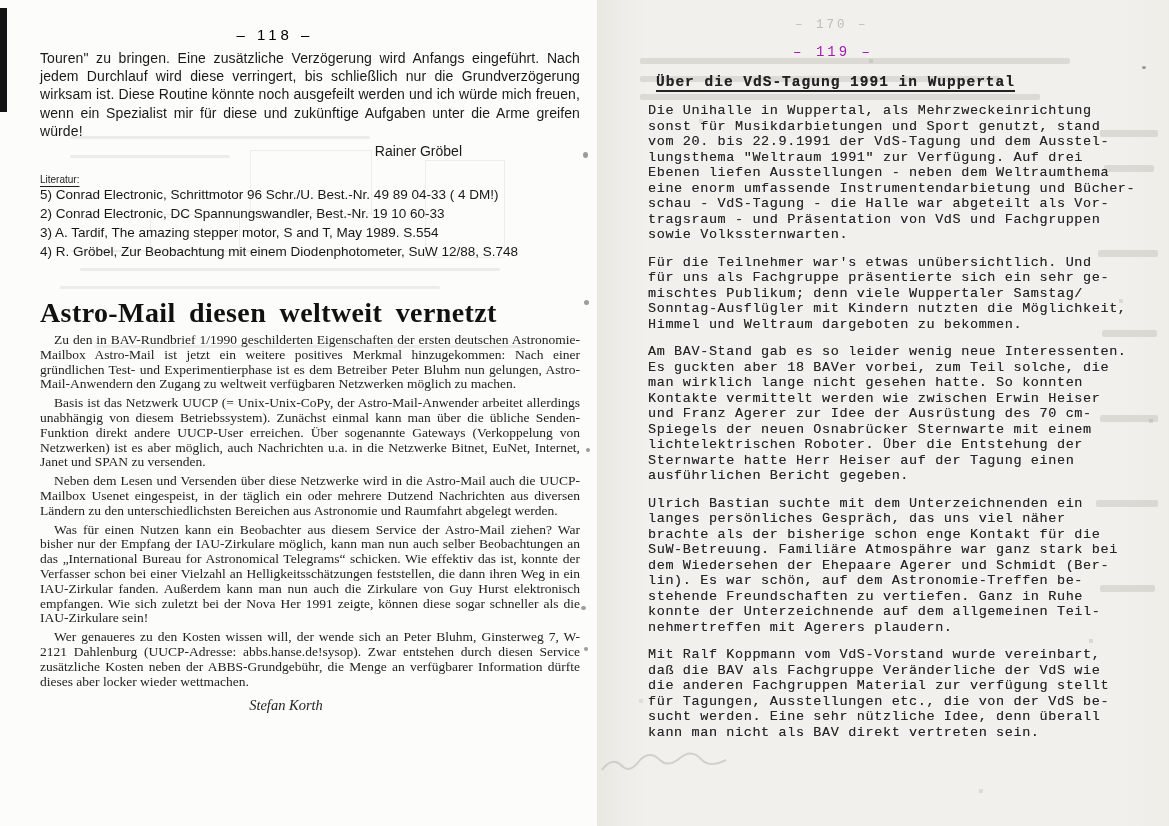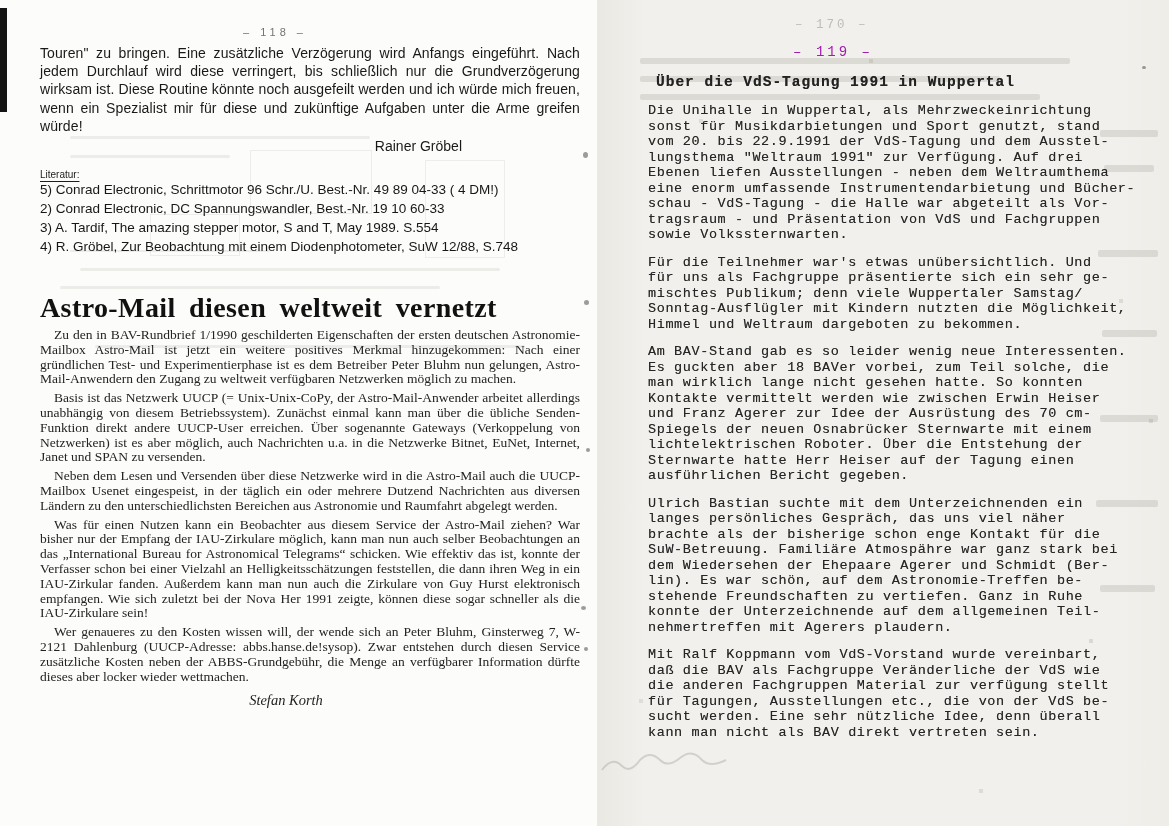--- a/index.html
+++ b/index.html
@@ -9,22 +9,22 @@
     font-family:"Liberation Sans",sans-serif;color:#1d1d1d;
   }
   
   .paper-right{
     position:absolute;left:597px;top:0;width:572px;height:826px;
     background:linear-gradient(90deg,#e9e8e3 0px,#f1f0ec 48px,#f1f0ec 520px,#eeede8 572px);
   }
   
   .page-left{position:absolute;left:40px;top:26px;width:540px;}
   .pageno-left{
-    width:470px;text-align:center;font-size:11px;letter-spacing:4px;
-    font-family:"Liberation Sans",sans-serif;color:#737373;
+    width:470px;text-align:center;font-size:15px;letter-spacing:4px;
+    font-family:"Liberation Sans",sans-serif;color:#000000;
   }
   .intro{
     margin:6px 0 0 0;text-align:justify;
     font-size:14px;line-height:18.2px;color:#191919;letter-spacing:.1px;
   }
   .sig-groebel{
     margin-top:3px;text-align:right;padding-right:118px;
     font-size:14px;color:#191919;
   }
   .lit-title{
@@ -48,21 +48,21 @@
   }
   
   .page-right{position:absolute;left:648px;top:44px;width:500px;
     font-family:"Liberation Mono",monospace;color:#262626;}
   .pageno-right{
     width:370px;text-align:center;font-size:14px;letter-spacing:3px;color:#a21caf;
   }
   .tw-heading{
     display:inline-block;margin:14px 0 0 8px;
     font-size:14.5px;letter-spacing:1px;font-weight:700;color:#222;
-    text-underline-offset:4px;text-decoration-thickness:1.5px;
+    text-decoration:underline;text-underline-offset:4px;text-decoration-thickness:1.5px;
     text-shadow:0 0 .5px rgba(20,20,20,.55);
   }
   .tw-par{
     margin:12px 0 0 0;white-space:pre-line;
     font-size:13.5px;line-height:15.5px;letter-spacing:.6px;
     text-shadow:0 0 .5px rgba(30,30,30,.5);
   }
   .bleed-pageno{
     position:absolute;left:795px;top:18px;
     font-family:"Liberation Mono",monospace;font-size:12.5px;letter-spacing:3px;

